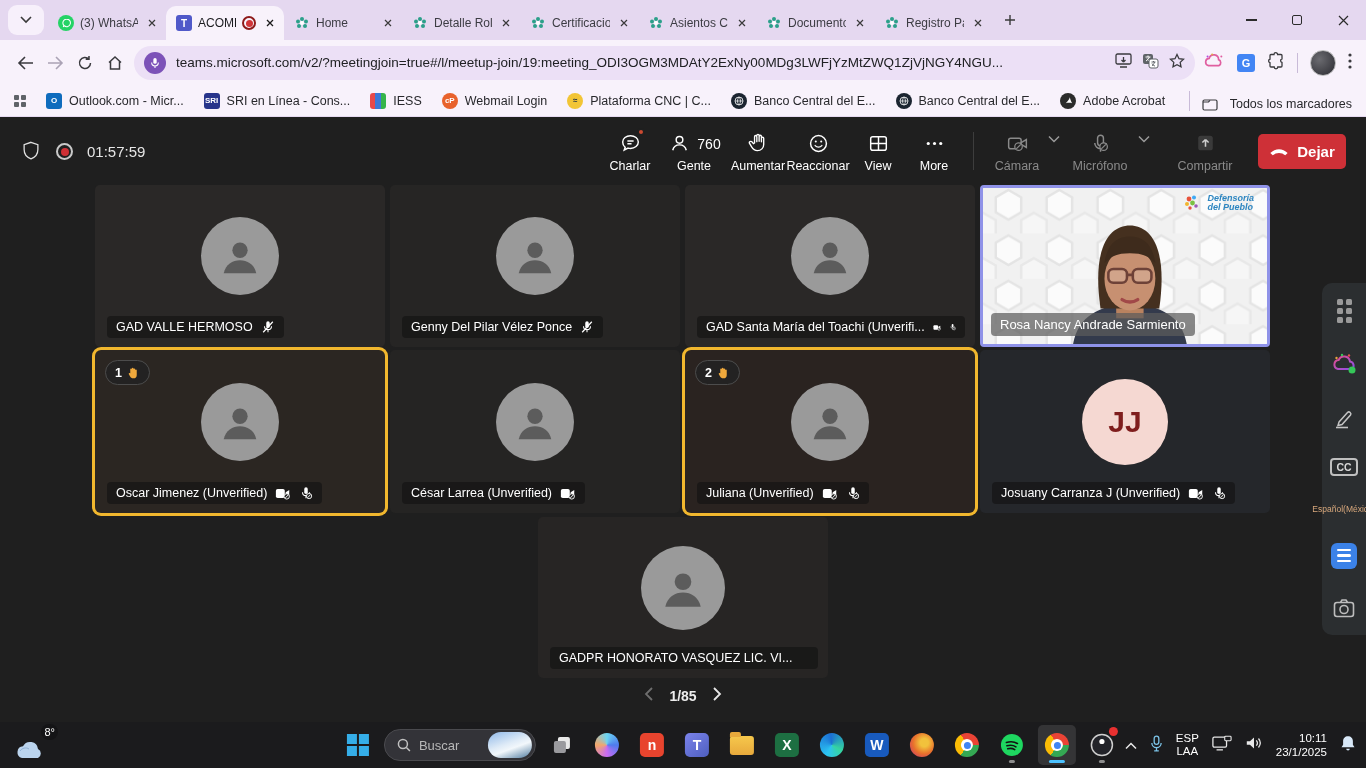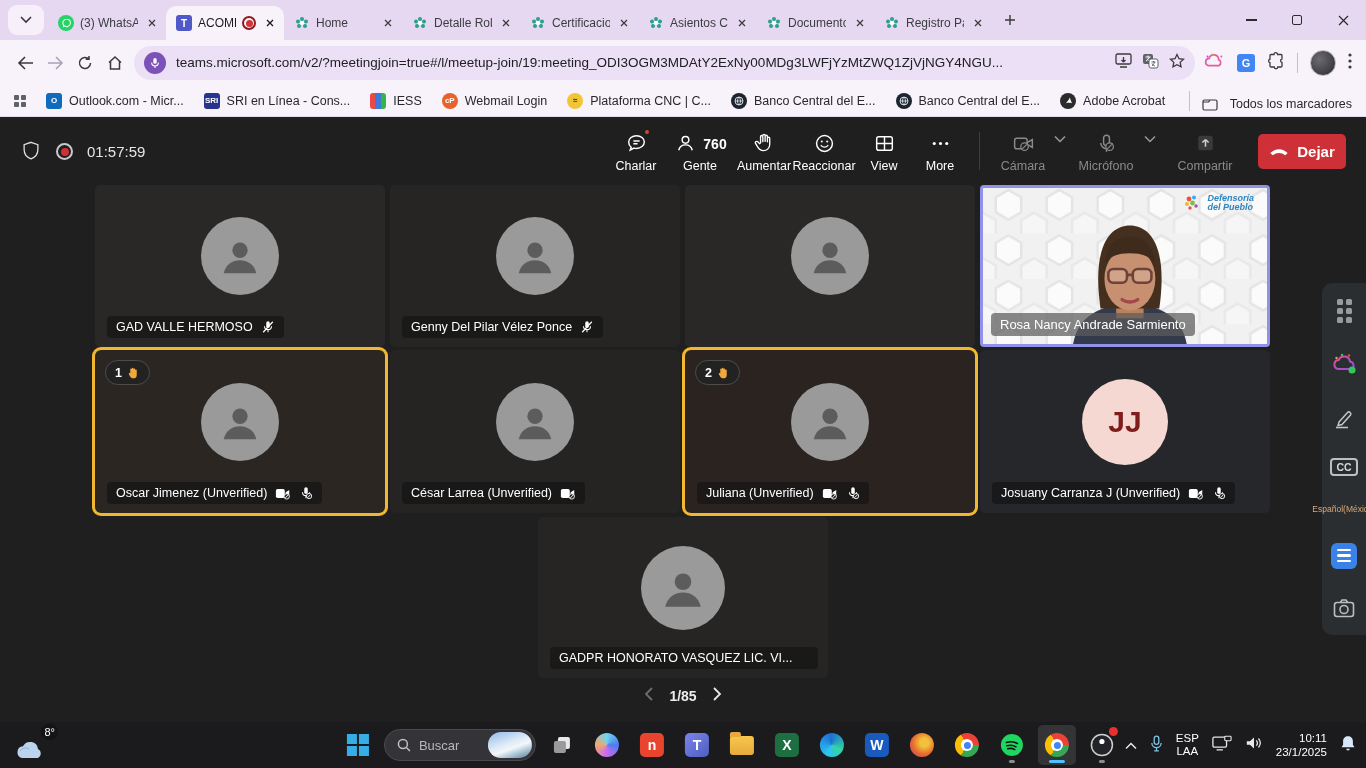--- a/index.html
+++ b/index.html
@@ -43,21 +43,21 @@
 .appsgrid i{width:5px;height:5px;background:#5f6368;border-radius:1px}
 .bmright{margin-left:auto;display:flex;align-items:flex-end;gap:12px}
 
 
 .tbar{position:absolute;top:117px;left:0;width:1366px;height:68px;background:#1F1F1F;display:flex;align-items:center;padding:0 20px}
 .timer{color:#E6E6E6;font-size:15px;margin-left:14px}
 .tgroup{display:flex;align-items:flex-start;gap:2px}
 .tbtn{width:58px;display:flex;flex-direction:column;align-items:center;gap:3px;color:#fff;font-size:12.5px;position:relative;padding-top:2px}
 .tbtn.dis{color:#8A8A8A}
 .tbtn .row{display:flex;align-items:center;gap:5px}
-.pcount{font-weight:bold;font-size:14px;color:#fff}
+.pcount{font-weight:normal;font-size:14px;color:#fff}
 .noti{position:absolute;top:-1px;right:14px;width:8px;height:8px;border-radius:50%;background:#CC4A31;border:2px solid #1F1F1F}
 .chev{display:flex;align-items:center;color:#9a9a9a;padding:6px 2px 0 0}
 .tdiv{width:1px;height:38px;background:#3D3D3D;margin:0 14px}
 .leave{margin-left:18px;width:88px;height:35px;border-radius:5px;background:#CE3037;color:#fff;font-weight:bold;font-size:15px;display:flex;align-items:center;justify-content:center;gap:8px}
 
 
 .stage{position:absolute;top:185px;left:0;width:1366px;height:537px;background:#1F1F1F}
 .tile{position:absolute;width:290px;height:162px;background:#2A2827;border-radius:5px}
 .t1{left:95px;top:0}.t2{left:390px;top:0;background:#262524}.t3{left:685px;top:0}
 .t4{left:980px;top:0;background:#F4F4F4;border:3px solid #8F92E8;border-radius:4px;overflow:hidden}
@@ -508,21 +508,21 @@
             <circle cx="15" cy="15" r="3.6" stroke="#8A8A8A" stroke-width="1.2" fill="#1F1F1F"></circle>
             <path d="M12.8 17.2l4.4-4.4" stroke="#8A8A8A" stroke-width="1.2"></path>
           </svg>
         <span>Micrófono</span>
       </div>
       <span class="chev">
           <svg width="12" height="8" viewBox="0 0 12 8">
             <path d="M1 1.5l5 5 5-5" stroke="#9a9a9a" stroke-width="1.5" fill="none"></path>
           </svg>
         </span>
-      <div class="tbtn dis" style="width:70px;margin-left:10px">
+      <div class="tbtn dis" style="width:70px;margin-left:16px">
         <svg width="25" height="25" viewBox="0 0 24 24">
             <rect x="5" y="4.5" width="14" height="14" rx="2.5" fill="#3A3A3A"></rect>
             <path d="M12 15V8.2m0 0L9 11m3-2.8l3 2.8" stroke="#CFCFCF" stroke-width="1.5" fill="none"></path>
           </svg>
         <span>Compartir</span>
       </div>
     </div>
 
     <div class="leave">
       <svg width="20" height="10" viewBox="0 0 22 10">
@@ -568,20 +568,35 @@
       </div>
     </div>
 
     <div class="tile t3">
       <div class="avat">
           <svg width="46" height="46" viewBox="0 0 24 24">
             <circle cx="12" cy="9" r="4" fill="#5C5C5C"></circle>
             <path d="M3.5 21c1-4.6 4.6-6.8 8.5-6.8s7.5 2.2 8.5 6.8z" fill="#5C5C5C"></path>
           </svg>
         </div>
+      <div class="nlabel">
+        <span>GAD Santa María del Toachi (Unverifi...</span>
+        <svg width="16" height="13" viewBox="0 0 18 14">
+            <rect x="1" y="2" width="10" height="10" rx="2" fill="#fff"></rect>
+            <path d="M12 5.5L16 3v8l-4-2.5z" fill="#fff"></path>
+            <circle cx="13.2" cy="10.3" r="3" fill="#2a2a2a" stroke="#fff" stroke-width="1"></circle>
+            <path d="M11.6 12l3.2-3.4" stroke="#fff" stroke-width="1"></path>
+          </svg>
+        <svg width="14" height="14" viewBox="0 0 16 16">
+            <rect x="6" y="1.5" width="4" height="7.5" rx="2" fill="#fff"></rect>
+            <path d="M4 7a4 4 0 0 0 8 0M8 11.5V14" stroke="#fff" stroke-width="1.2" fill="none"></path>
+            <circle cx="11.5" cy="11.5" r="3" fill="#2a2a2a" stroke="#fff" stroke-width="1"></circle>
+            <path d="M10 13.2l3.2-3.4" stroke="#fff" stroke-width="1"></path>
+          </svg>
+      </div>
     </div>
 
     <div class="tile t4">
       <svg width="100%" height="100%" viewBox="0 0 290 158" preserveAspectRatio="none">
         <defs>
           <pattern id="hx" width="52" height="46" patternUnits="userSpaceOnUse">
             <path d="M26 2l13 7.5v15L26 32l-13-7.5v-15z" fill="#FBFBFB" stroke="#E4E4E4" stroke-width="2.5"></path>
             <path d="M0 25l13 7.5v15L0 55l-13-7.5v-15z" fill="#F6F6F6" stroke="#E8E8E8" stroke-width="2.5"></path>
             <path d="M52 25l13 7.5v15L52 55l-13-7.5v-15z" fill="#F6F6F6" stroke="#E8E8E8" stroke-width="2.5"></path>
           </pattern>

